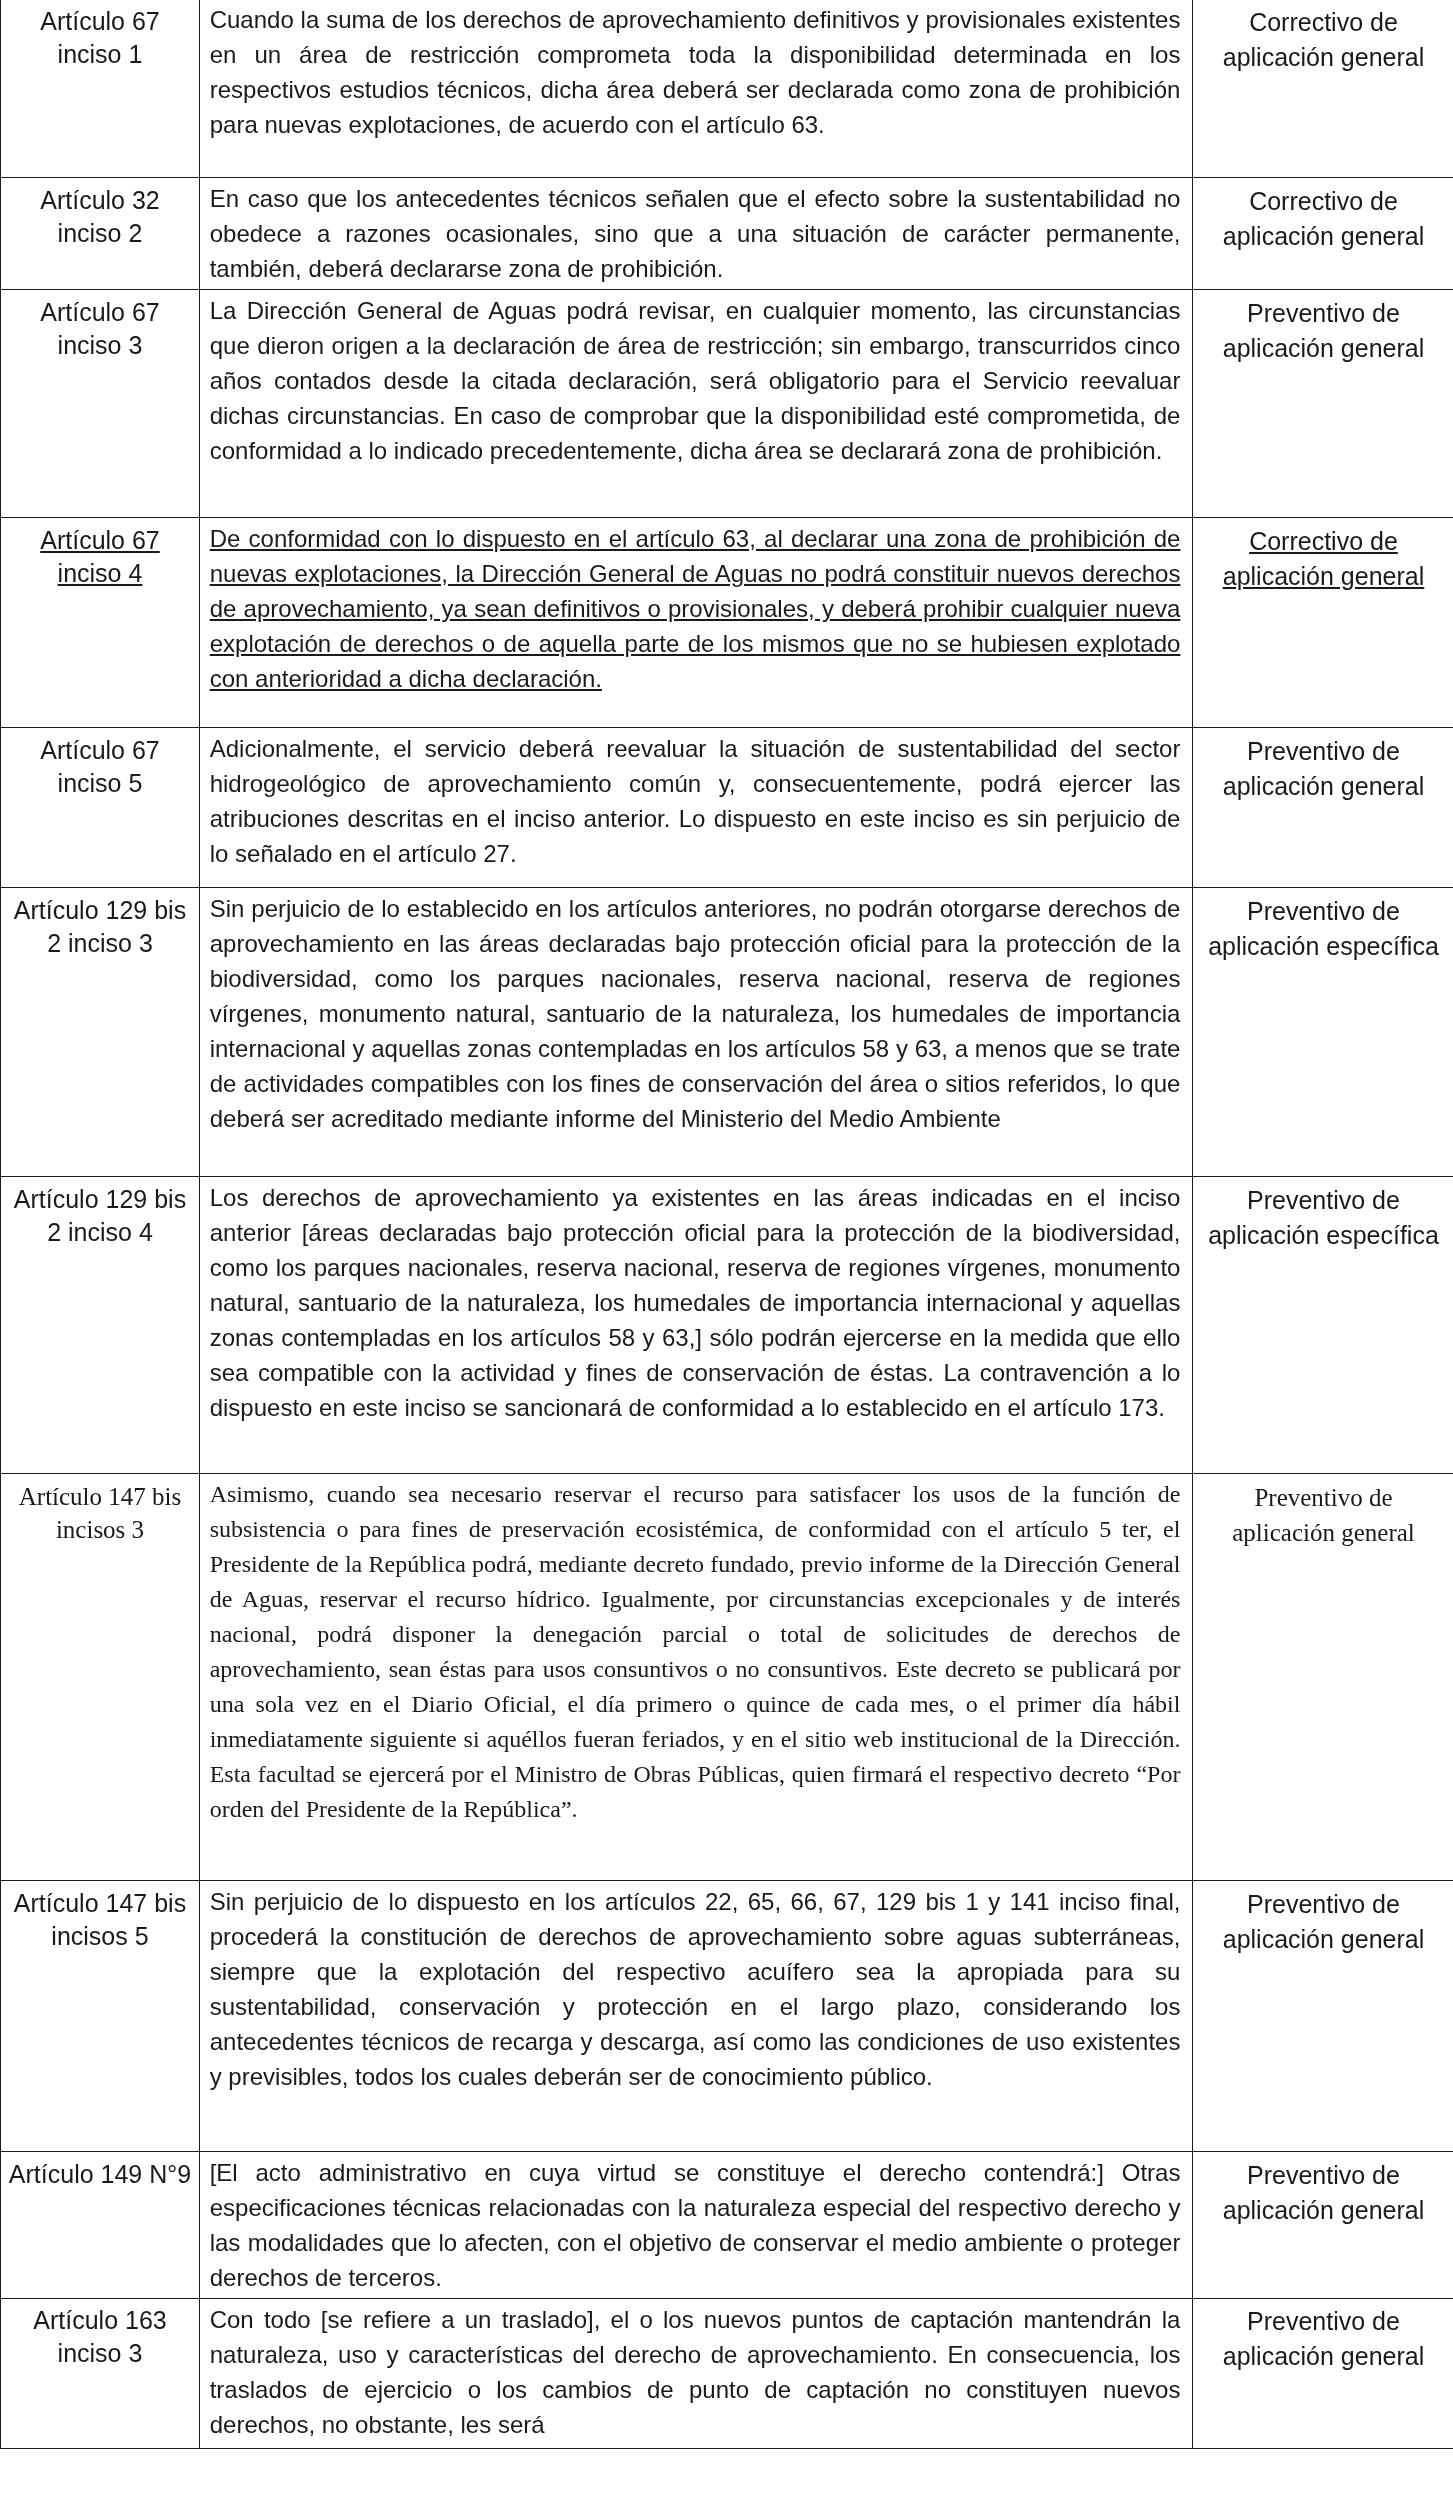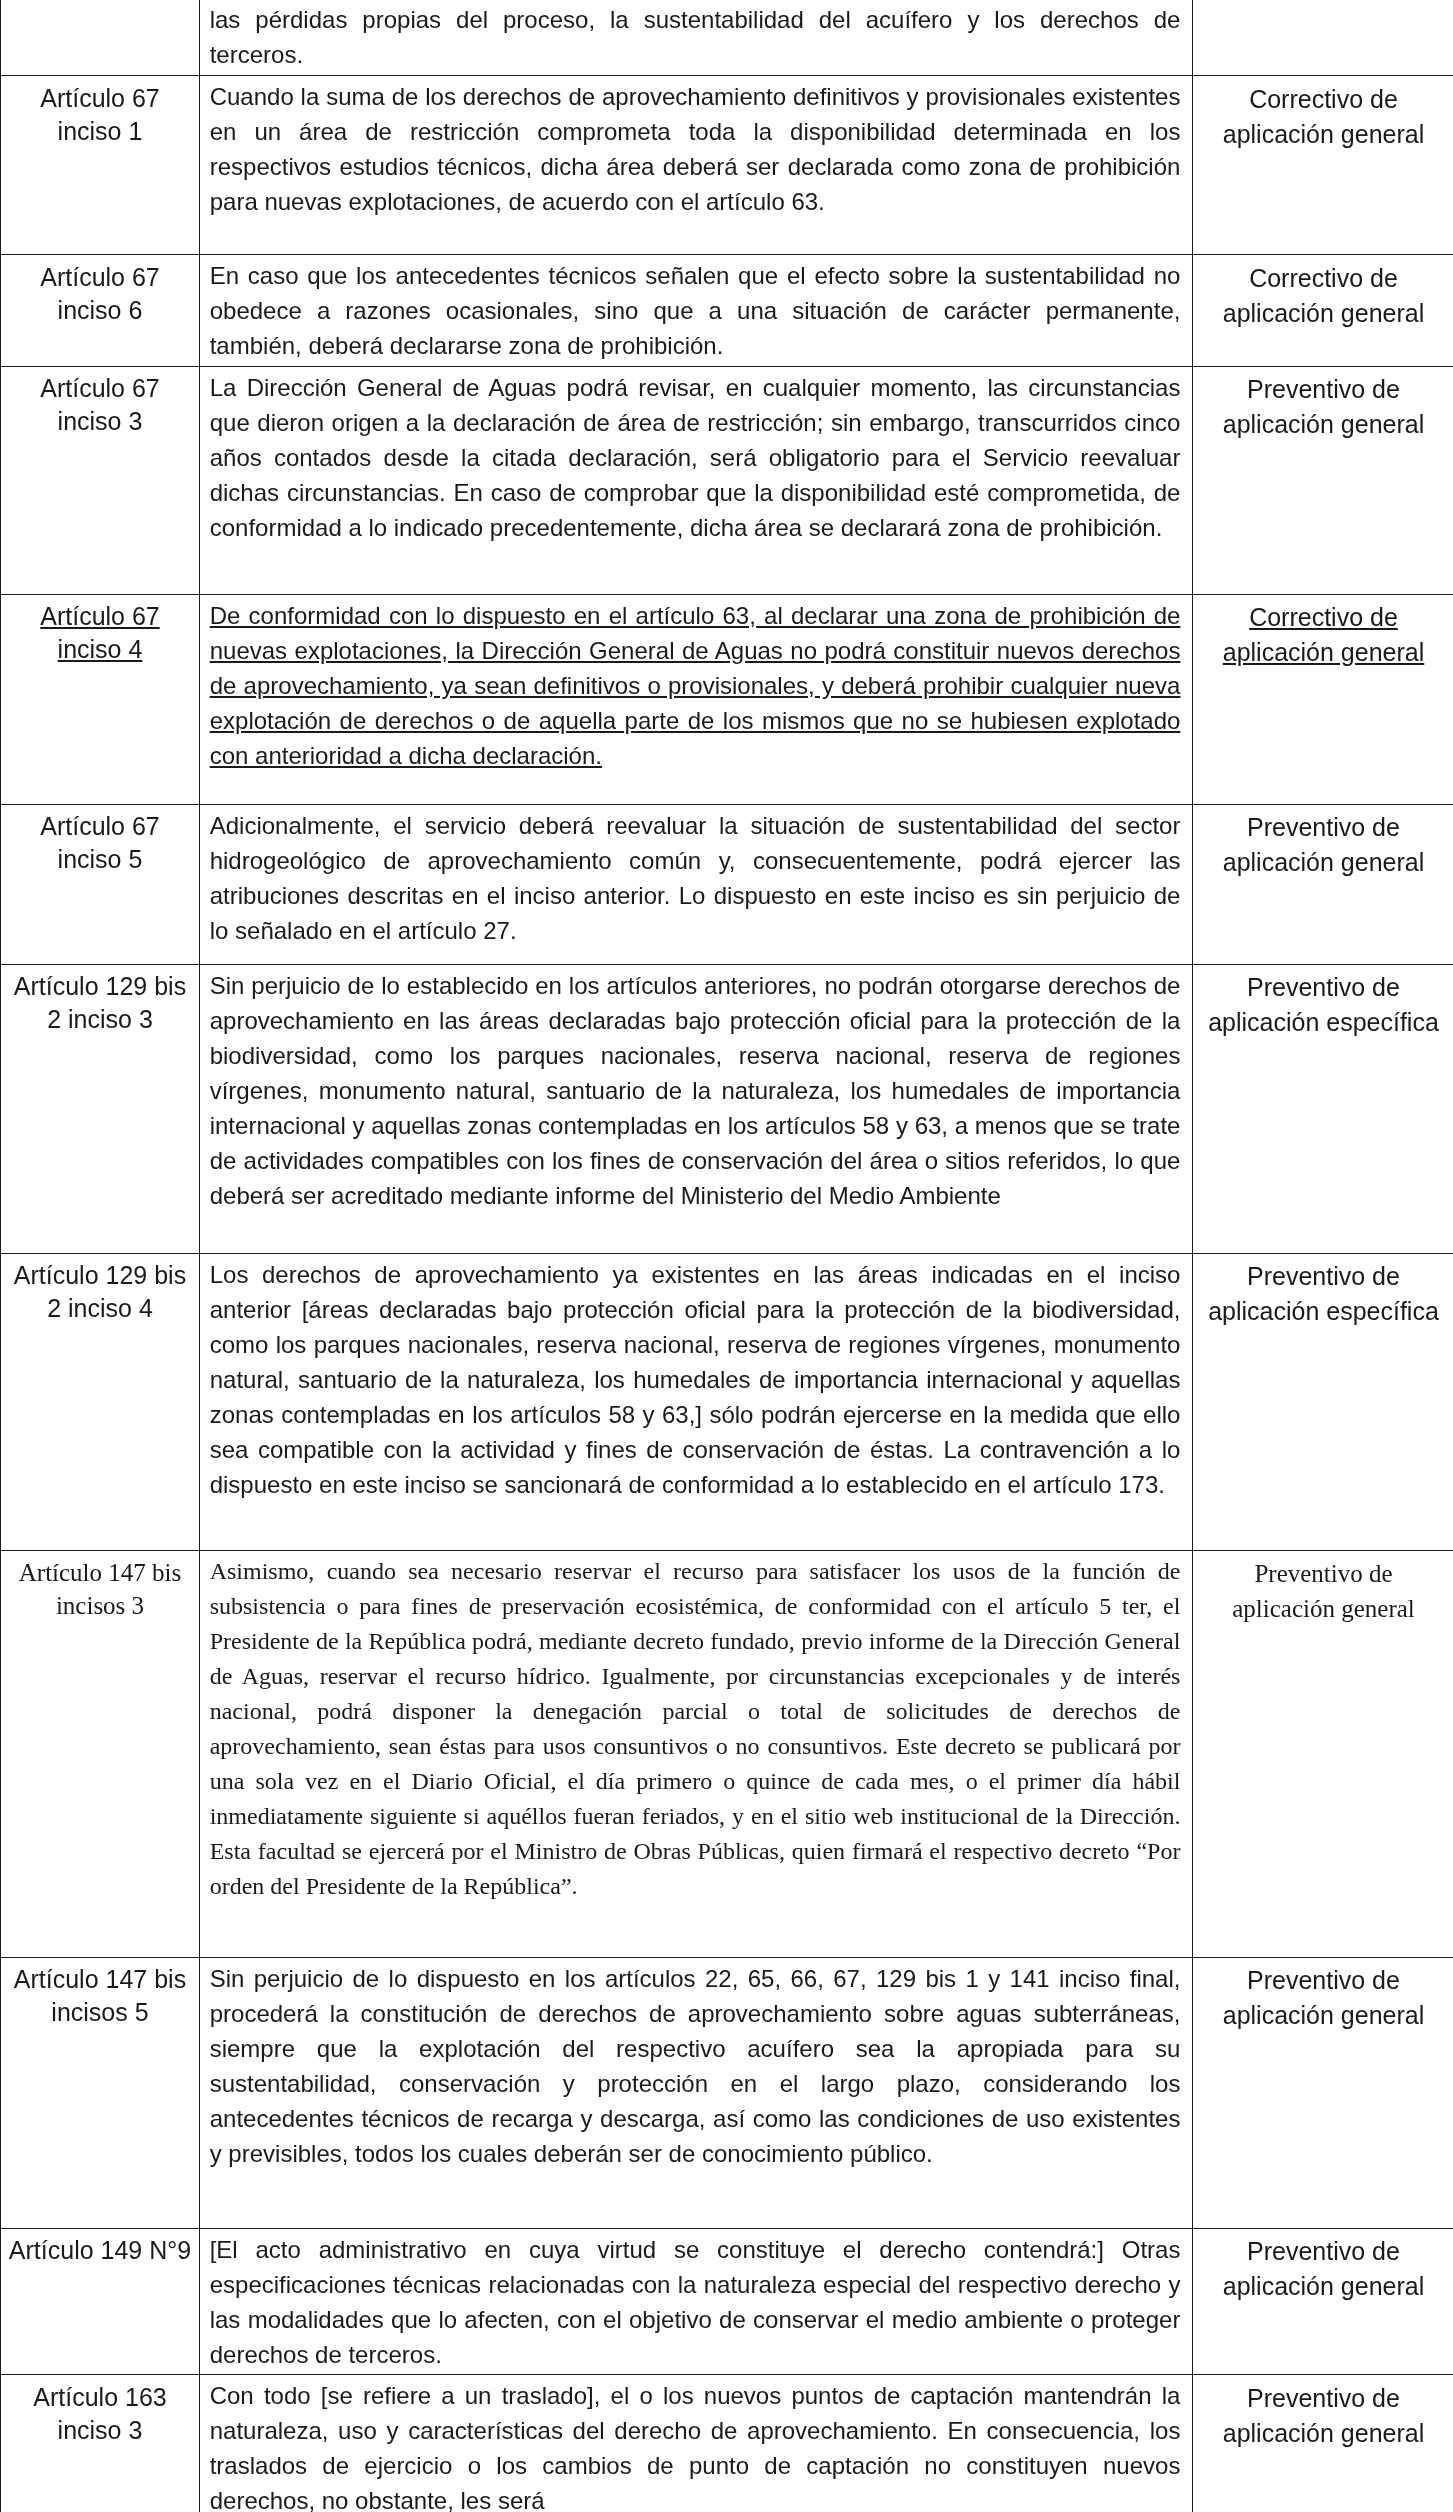--- a/index.html
+++ b/index.html
@@ -51,34 +51,29 @@
 <body>
 
 <div id="page">
   <table class="provisions">
     <colgroup>
       <col style="width:199px">
       <col style="width:993px">
       <col style="width:262px">
     </colgroup>
     <tbody id="rows-body">
-  <tr style="height: 74px;">
-    <td class="article-cell"></td>
-    <td class="text-cell">las pérdidas propias del proceso, la sustentabilidad del acuífero y los derechos de terceros.</td>
-    <td class="class-cell"></td>
-  </tr>
 
   <tr style="height: 179px;">
     <td class="article-cell">Artículo 67 inciso 1</td>
     <td class="text-cell">Cuando la suma de los derechos de aprovechamiento definitivos y provisionales existentes en un área de restricción comprometa toda la disponibilidad determinada en los respectivos estudios técnicos, dicha área deberá ser declarada como zona de prohibición para nuevas explotaciones, de acuerdo con el artículo 63.</td>
     <td class="class-cell">Correctivo de aplicación general</td>
   </tr>
 
   <tr style="height: 102px;">
-    <td class="article-cell">Artículo 67 inciso 6</td>
+    <td class="article-cell">Artículo 32 inciso 2</td>
     <td class="text-cell">En caso que los antecedentes técnicos señalen que el efecto sobre la sustentabilidad no obedece a razones ocasionales, sino que a una situación de carácter permanente, también, deberá declararse zona de prohibición.</td>
     <td class="class-cell">Correctivo de aplicación general</td>
   </tr>
 
   <tr style="height: 228px;">
     <td class="article-cell">Artículo 67 inciso 3</td>
     <td class="text-cell">La Dirección General de Aguas podrá revisar, en cualquier momento, las circunstancias que dieron origen a la declaración de área de restricción; sin embargo, transcurridos cinco años contados desde la citada declaración, será obligatorio para el Servicio reevaluar dichas circunstancias. En caso de comprobar que la disponibilidad esté comprometida, de conformidad a lo indicado precedentemente, dicha área se declarará zona de prohibición.</td>
     <td class="class-cell">Preventivo de aplicación general</td>
   </tr>
 

